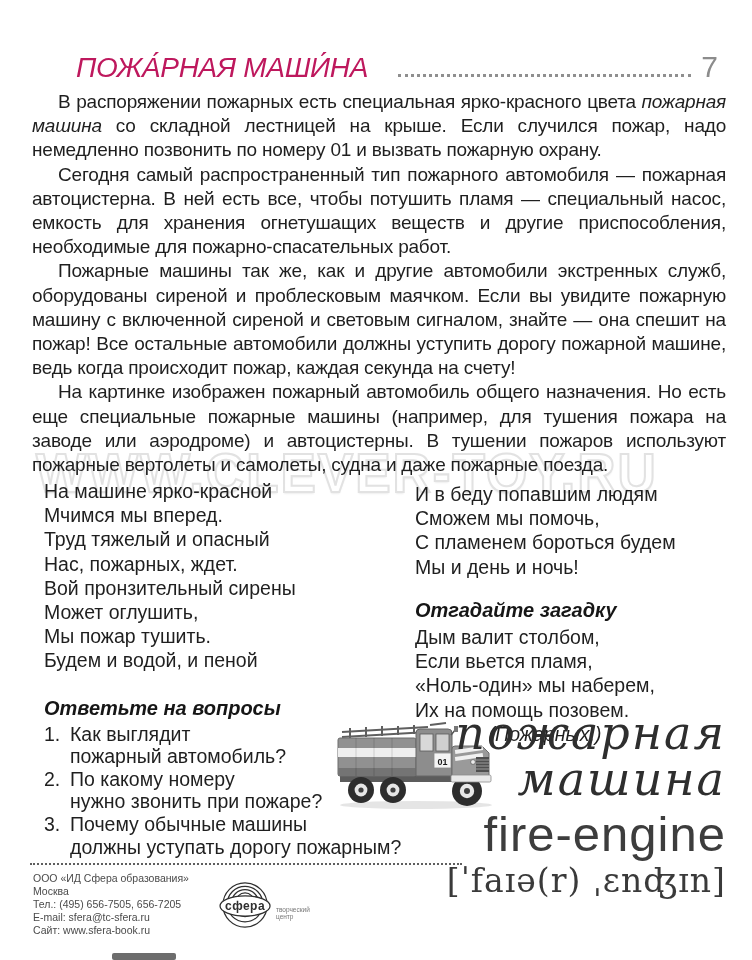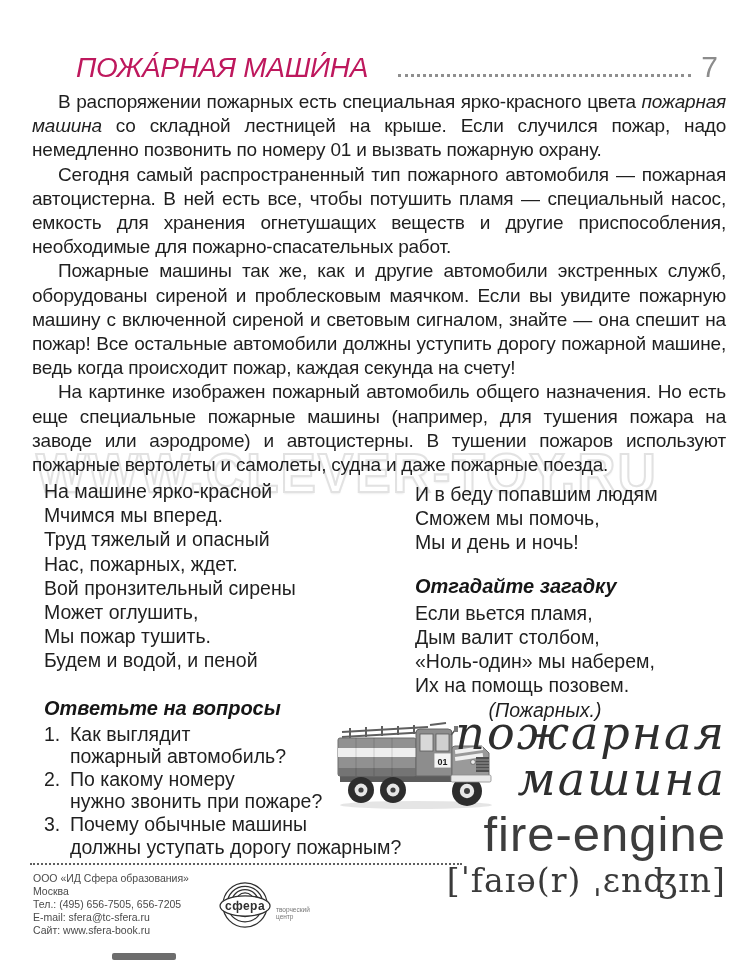--- a/index.html
+++ b/index.html
@@ -130,24 +130,25 @@
     <div class="pline">Нас, пожарных, ждет.</div>
     <div class="pline">Вой пронзительный сирены</div>
     <div class="pline">Может оглушить,</div>
     <div class="pline">Мы пожар тушить.</div>
     <div class="pline">Будем и водой, и пеной</div>
   </section>
 
   <section class="col col-right">
     <div class="pline">И в беду попавшим людям</div>
     <div class="pline">Сможем мы помочь,</div>
+    <div class="pline">С пламенем бороться будем</div>
     <div class="pline">Мы и день и ночь!</div>
     <h2 class="subhead riddle-head">Отгадайте загадку</h2>
+    <div class="pline">Дым валит столбом,</div>
     <div class="pline">Если вьется пламя,</div>
-    <div class="pline">Дым валит столбом,</div>
     <div class="pline">«Ноль-один» мы наберем,</div>
     <div class="pline">Их на помощь позовем.</div>
     <div class="riddle-answer">(Пожарных.)</div>
   </section>
 
   <section class="questions">
     <h2 class="subhead">Ответьте на вопросы</h2>
     <div class="q-item">
       <span class="q-num">1.</span>
       <span>Как выглядит</span>

